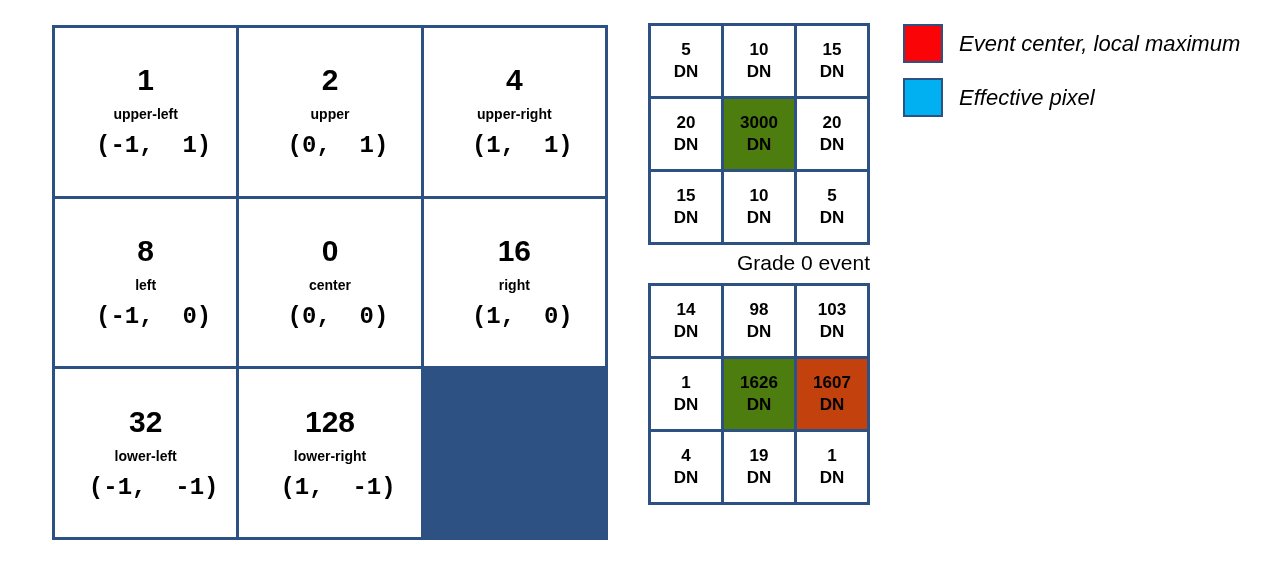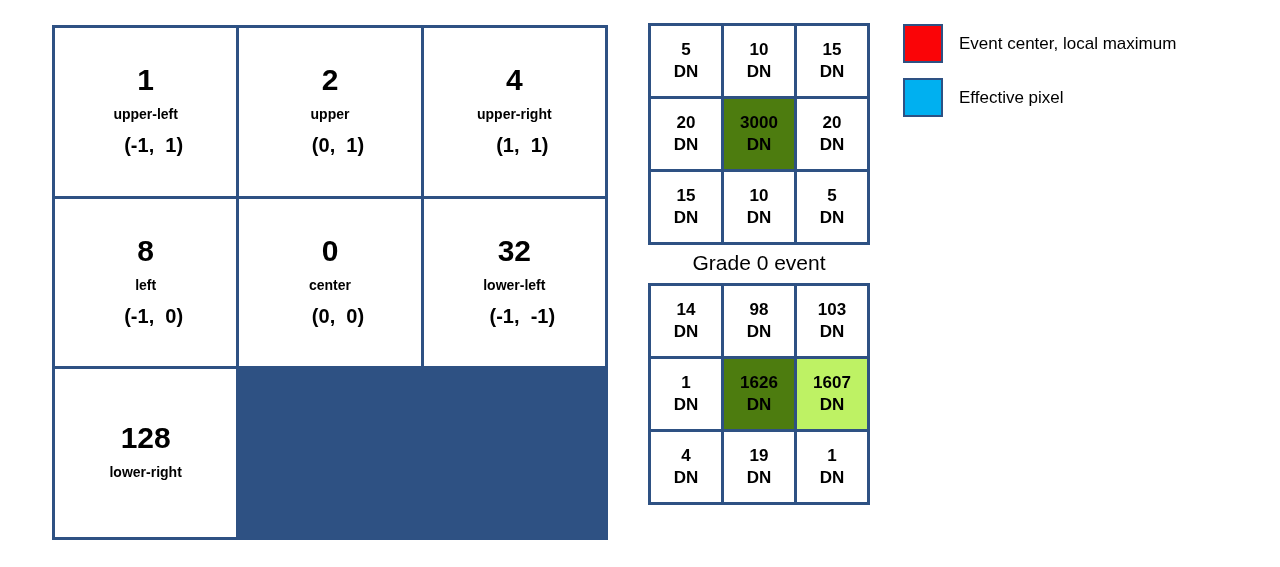--- a/index.html
+++ b/index.html
@@ -13,54 +13,54 @@
     box-sizing:border-box;border:3px solid #2e5183;background:#2e5183;
     display:grid;grid-template-columns:repeat(3,1fr);grid-template-rows:repeat(3,1fr);gap:3px;
   }
   .big-cell{
     background:#fff;display:flex;flex-direction:column;
     align-items:center;justify-content:center;text-align:center;
   }
   .big-cell .num{font-size:30px;font-weight:bold;line-height:38px;}
   .big-cell .lbl{font-size:14px;font-weight:bold;line-height:30px;}
   .big-cell .coord{
-    font-family:Liberation Sans, sans-serif;font-size:20px;font-weight:bold;
+    font-family:Liberation Mono, monospace;font-size:24px;font-weight:bold;
     line-height:33px;white-space:pre;margin-left:16px;
   }
   
   .mini-grid{
     position:absolute;left:648px;width:222px;height:222px;
     box-sizing:border-box;border:3px solid #2e5183;background:#2e5183;
     display:grid;grid-template-columns:repeat(3,1fr);grid-template-rows:repeat(3,1fr);gap:3px;
   }
   .mini-grid.g0{top:23px;}
   .mini-grid.g2{top:283px;}
   .mini-cell{
     background:#fff;display:flex;flex-direction:column;
     align-items:center;justify-content:center;text-align:center;
     font-size:17px;font-weight:bold;line-height:22px;
   }
   .mini-cell[data-highlight="red"]{background:#4d7c0f;}
-  .mini-cell[data-highlight="blue"]{background:#bef264;}
+  .mini-cell[data-highlight="blue"]{background:#c2410c;}
   .caption{
     position:absolute;left:648px;width:222px;text-align:center;
     font-size:21px;line-height:25px;
   }
-  .caption.g0cap{top:250px;}
+  .caption.g0cap{top:250px;text-align:right;}
   .caption.g2cap{top:514px;}
   
   .legend{position:absolute;left:903px;top:24px;}
   .legend-item{display:flex;align-items:center;margin-bottom:15px;}
   .swatch{
     width:40px;height:39px;box-sizing:border-box;border:2px solid #2e5183;
     margin-right:16px;flex:0 0 auto;
   }
   .swatch.red{background:#fa0407;}
   .swatch.blue{background:#00b0f0;}
-  .legend-label{font-size:17px;line-height:25px;white-space:nowrap;}
+  .legend-label{font-size:22px;line-height:25px;white-space:nowrap;font-style:italic;}
 </style>
 </head>
 <body>
 
 <div class="canvas">
 
   <div class="big-grid">
     <div class="big-cell">
       <div class="num">1</div>
       <div class="lbl">upper-left</div>
@@ -80,27 +80,33 @@
       <div class="num">8</div>
       <div class="lbl">left</div>
       <div class="coord">(-1,  0)</div>
     </div>
     <div class="big-cell">
       <div class="num">0</div>
       <div class="lbl">center</div>
       <div class="coord">(0,  0)</div>
     </div>
     <div class="big-cell">
+      <div class="num">16</div>
+      <div class="lbl">right</div>
+      <div class="coord">(1,  0)</div>
+    </div>
+    <div class="big-cell">
       <div class="num">32</div>
       <div class="lbl">lower-left</div>
       <div class="coord">(-1,  -1)</div>
     </div>
     <div class="big-cell">
       <div class="num">128</div>
       <div class="lbl">lower-right</div>
+      <div class="coord">(1,  -1)</div>
     </div>
   </div>
 
   <div class="mini-grid g0">
     <div class="mini-cell" data-highlight="none">
       <div>5</div>
       <div>DN</div>
     </div>
     <div class="mini-cell" data-highlight="none">
       <div>10</div>

